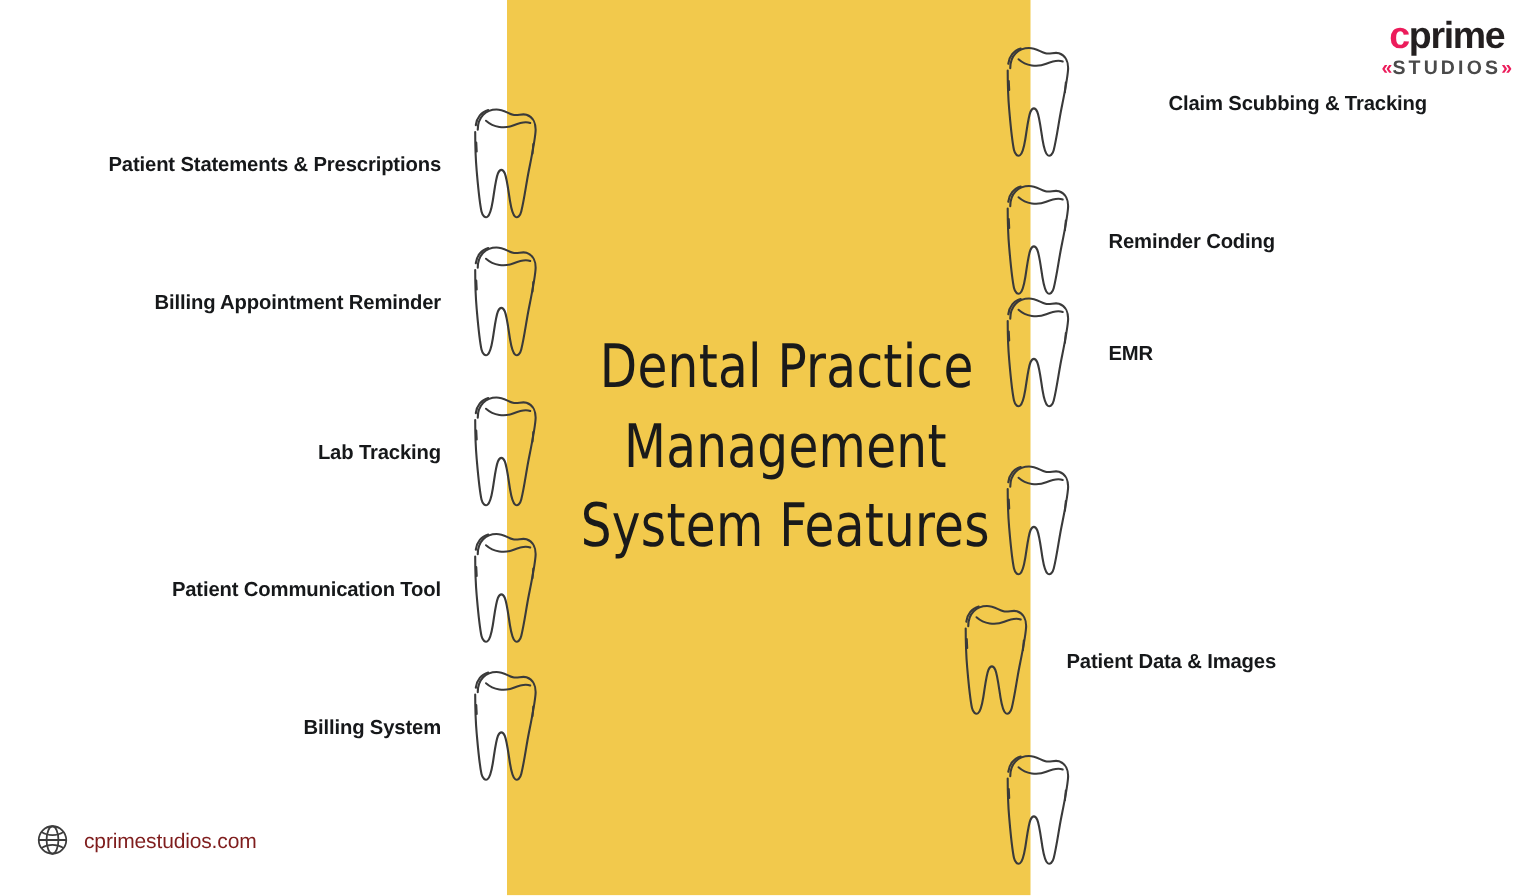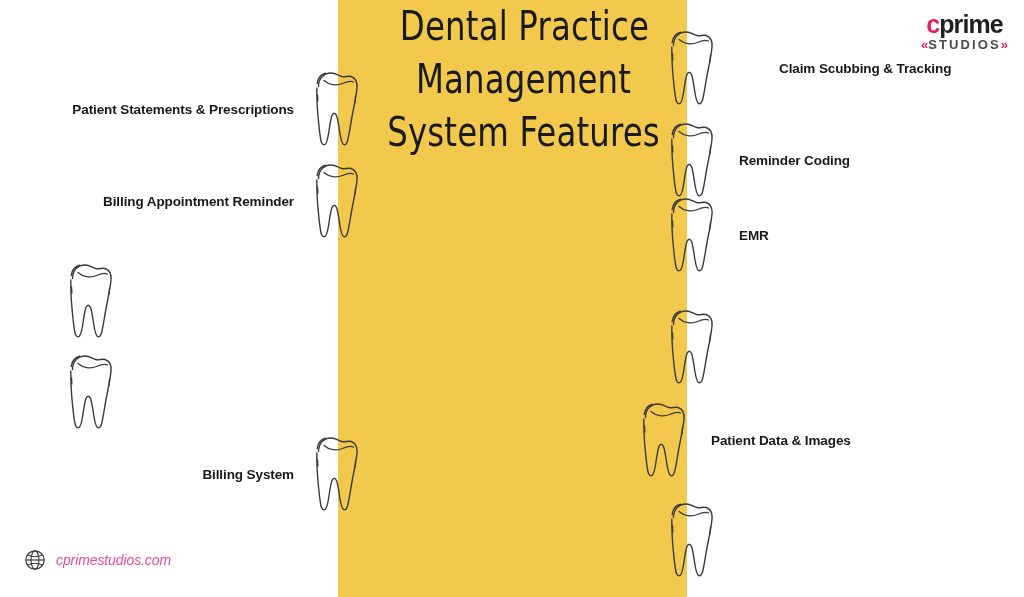--- a/index.html
+++ b/index.html
@@ -31,21 +31,21 @@
   
   #center-title {
     position: absolute;
     left: 338px;
     top: 0;
     width: 372px;
     height: 597px;
     display: flex;
     flex-direction: column;
     align-items: center;
-    justify-content: flex-start;
+    justify-content: center;
     z-index: 6;
     pointer-events: none;
   }
   #center-title .tline {
     font-family: "Liberation Sans Narrow", "DejaVu Sans Condensed", "Liberation Sans", sans-serif;
     font-size: 40px;
     line-height: 53px;
     font-weight: 400;
     color: #1a1a1a;
     letter-spacing: 0.2px;
@@ -123,23 +123,22 @@
     position: absolute;
     left: 24px;
     bottom: 26px;
     display: flex;
     align-items: center;
     gap: 10px;
     z-index: 8;
   }
   #site-footer .footer-text {
     font-size: 14px;
-    color: #ec4899;
+    color: #7f1d1d;
     letter-spacing: -0.1px;
-    font-style: italic;
   }
   .globe-icon { width: 22px; height: 22px; display: block; }
 </style>
 </head>
 <body>
 
 <div id="infographic">
 
   <div id="center-panel"></div>
 
@@ -163,44 +162,46 @@
         <path d="M10.5 21.5 C10.5 13 16 8 23 8 C27.5 8 30.5 10.5 34 11.5 C37 12.4 40 10.5 43 11.5 C47.5 13 49.5 17.5 49 23 C48.4 30 46.5 39 44.5 49 C42.8 57.5 41.5 68 39.5 76 C38.8 79 37 80.5 35.5 79.5 C34 78.5 33 75 32 69 C31 63 30 54 28.5 50.5 C27.2 47.5 25.3 47.5 24 50.5 C22.5 54 21.5 63 20.5 69 C19.5 75 18.5 78.5 17 79.5 C15.5 80.5 13.7 79 13 76 C11.5 69 10.6 58 9.8 49 C9 40 8.8 30 8.8 23" stroke="#3a3a3a" stroke-width="1.4" stroke-linecap="round" stroke-linejoin="round"></path>
         <path d="M9.2 18.5 C9.8 13.5 13 9.5 17.5 8.3" stroke="#3a3a3a" stroke-width="1.4" stroke-linecap="round"></path>
         <path d="M9.5 30 L9.8 36" stroke="#3a3a3a" stroke-width="1.4" stroke-linecap="round"></path>
         <path d="M16 15.5 C21 20 28.5 21 34.5 18.5 C38.5 16.8 42 15.5 45.5 17" stroke="#3a3a3a" stroke-width="1.3" stroke-linecap="round"></path>
         <path d="M47.5 31 L47 37.5" stroke="#3a3a3a" stroke-width="1.3" stroke-linecap="round"></path>
       </svg>
     </div>
   </div>
 
   <div class="feature-row left" style="left:62px; top:257px;">
+    <div class="row-label">Lab Tracking</div>
     <div class="tooth-icon">
       <svg viewBox="0 0 56 90" fill="none" xmlns="http://www.w3.org/2000/svg">
         <path d="M10.5 21.5 C10.5 13 16 8 23 8 C27.5 8 30.5 10.5 34 11.5 C37 12.4 40 10.5 43 11.5 C47.5 13 49.5 17.5 49 23 C48.4 30 46.5 39 44.5 49 C42.8 57.5 41.5 68 39.5 76 C38.8 79 37 80.5 35.5 79.5 C34 78.5 33 75 32 69 C31 63 30 54 28.5 50.5 C27.2 47.5 25.3 47.5 24 50.5 C22.5 54 21.5 63 20.5 69 C19.5 75 18.5 78.5 17 79.5 C15.5 80.5 13.7 79 13 76 C11.5 69 10.6 58 9.8 49 C9 40 8.8 30 8.8 23" stroke="#3a3a3a" stroke-width="1.4" stroke-linecap="round" stroke-linejoin="round"></path>
         <path d="M9.2 18.5 C9.8 13.5 13 9.5 17.5 8.3" stroke="#3a3a3a" stroke-width="1.4" stroke-linecap="round"></path>
         <path d="M9.5 30 L9.8 36" stroke="#3a3a3a" stroke-width="1.4" stroke-linecap="round"></path>
         <path d="M16 15.5 C21 20 28.5 21 34.5 18.5 C38.5 16.8 42 15.5 45.5 17" stroke="#3a3a3a" stroke-width="1.3" stroke-linecap="round"></path>
         <path d="M47.5 31 L47 37.5" stroke="#3a3a3a" stroke-width="1.3" stroke-linecap="round"></path>
       </svg>
     </div>
   </div>
 
   <div class="feature-row left" style="left:62px; top:348px;">
-    <div class="tooth-icon">
-      <svg viewBox="0 0 56 90" fill="none" xmlns="http://www.w3.org/2000/svg">
-        <path d="M10.5 21.5 C10.5 13 16 8 23 8 C27.5 8 30.5 10.5 34 11.5 C37 12.4 40 10.5 43 11.5 C47.5 13 49.5 17.5 49 23 C48.4 30 46.5 39 44.5 49 C42.8 57.5 41.5 68 39.5 76 C38.8 79 37 80.5 35.5 79.5 C34 78.5 33 75 32 69 C31 63 30 54 28.5 50.5 C27.2 47.5 25.3 47.5 24 50.5 C22.5 54 21.5 63 20.5 69 C19.5 75 18.5 78.5 17 79.5 C15.5 80.5 13.7 79 13 76 C11.5 69 10.6 58 9.8 49 C9 40 8.8 30 8.8 23" stroke="#3a3a3a" stroke-width="1.4" stroke-linecap="round" stroke-linejoin="round"></path>
-        <path d="M9.2 18.5 C9.8 13.5 13 9.5 17.5 8.3" stroke="#3a3a3a" stroke-width="1.4" stroke-linecap="round"></path>
-        <path d="M9.5 30 L9.8 36" stroke="#3a3a3a" stroke-width="1.4" stroke-linecap="round"></path>
-        <path d="M16 15.5 C21 20 28.5 21 34.5 18.5 C38.5 16.8 42 15.5 45.5 17" stroke="#3a3a3a" stroke-width="1.3" stroke-linecap="round"></path>
-        <path d="M47.5 31 L47 37.5" stroke="#3a3a3a" stroke-width="1.3" stroke-linecap="round"></path>
-      </svg>
-    </div>
-  </div>
-
-  <div class="feature-row left" style="left:62px; top:430px;">
+    <div class="row-label">Patient Communication Tool</div>
+    <div class="tooth-icon">
+      <svg viewBox="0 0 56 90" fill="none" xmlns="http://www.w3.org/2000/svg">
+        <path d="M10.5 21.5 C10.5 13 16 8 23 8 C27.5 8 30.5 10.5 34 11.5 C37 12.4 40 10.5 43 11.5 C47.5 13 49.5 17.5 49 23 C48.4 30 46.5 39 44.5 49 C42.8 57.5 41.5 68 39.5 76 C38.8 79 37 80.5 35.5 79.5 C34 78.5 33 75 32 69 C31 63 30 54 28.5 50.5 C27.2 47.5 25.3 47.5 24 50.5 C22.5 54 21.5 63 20.5 69 C19.5 75 18.5 78.5 17 79.5 C15.5 80.5 13.7 79 13 76 C11.5 69 10.6 58 9.8 49 C9 40 8.8 30 8.8 23" stroke="#3a3a3a" stroke-width="1.4" stroke-linecap="round" stroke-linejoin="round"></path>
+        <path d="M9.2 18.5 C9.8 13.5 13 9.5 17.5 8.3" stroke="#3a3a3a" stroke-width="1.4" stroke-linecap="round"></path>
+        <path d="M9.5 30 L9.8 36" stroke="#3a3a3a" stroke-width="1.4" stroke-linecap="round"></path>
+        <path d="M16 15.5 C21 20 28.5 21 34.5 18.5 C38.5 16.8 42 15.5 45.5 17" stroke="#3a3a3a" stroke-width="1.3" stroke-linecap="round"></path>
+        <path d="M47.5 31 L47 37.5" stroke="#3a3a3a" stroke-width="1.3" stroke-linecap="round"></path>
+      </svg>
+    </div>
+  </div>
+
+  <div class="feature-row left" style="left:62px; top:440px;">
     <div class="row-label">Billing System</div>
     <div class="tooth-icon">
       <svg viewBox="0 0 56 90" fill="none" xmlns="http://www.w3.org/2000/svg">
         <path d="M10.5 21.5 C10.5 13 16 8 23 8 C27.5 8 30.5 10.5 34 11.5 C37 12.4 40 10.5 43 11.5 C47.5 13 49.5 17.5 49 23 C48.4 30 46.5 39 44.5 49 C42.8 57.5 41.5 68 39.5 76 C38.8 79 37 80.5 35.5 79.5 C34 78.5 33 75 32 69 C31 63 30 54 28.5 50.5 C27.2 47.5 25.3 47.5 24 50.5 C22.5 54 21.5 63 20.5 69 C19.5 75 18.5 78.5 17 79.5 C15.5 80.5 13.7 79 13 76 C11.5 69 10.6 58 9.8 49 C9 40 8.8 30 8.8 23" stroke="#3a3a3a" stroke-width="1.4" stroke-linecap="round" stroke-linejoin="round"></path>
         <path d="M9.2 18.5 C9.8 13.5 13 9.5 17.5 8.3" stroke="#3a3a3a" stroke-width="1.4" stroke-linecap="round"></path>
         <path d="M9.5 30 L9.8 36" stroke="#3a3a3a" stroke-width="1.4" stroke-linecap="round"></path>
         <path d="M16 15.5 C21 20 28.5 21 34.5 18.5 C38.5 16.8 42 15.5 45.5 17" stroke="#3a3a3a" stroke-width="1.3" stroke-linecap="round"></path>
         <path d="M47.5 31 L47 37.5" stroke="#3a3a3a" stroke-width="1.3" stroke-linecap="round"></path>
       </svg>
     </div>

